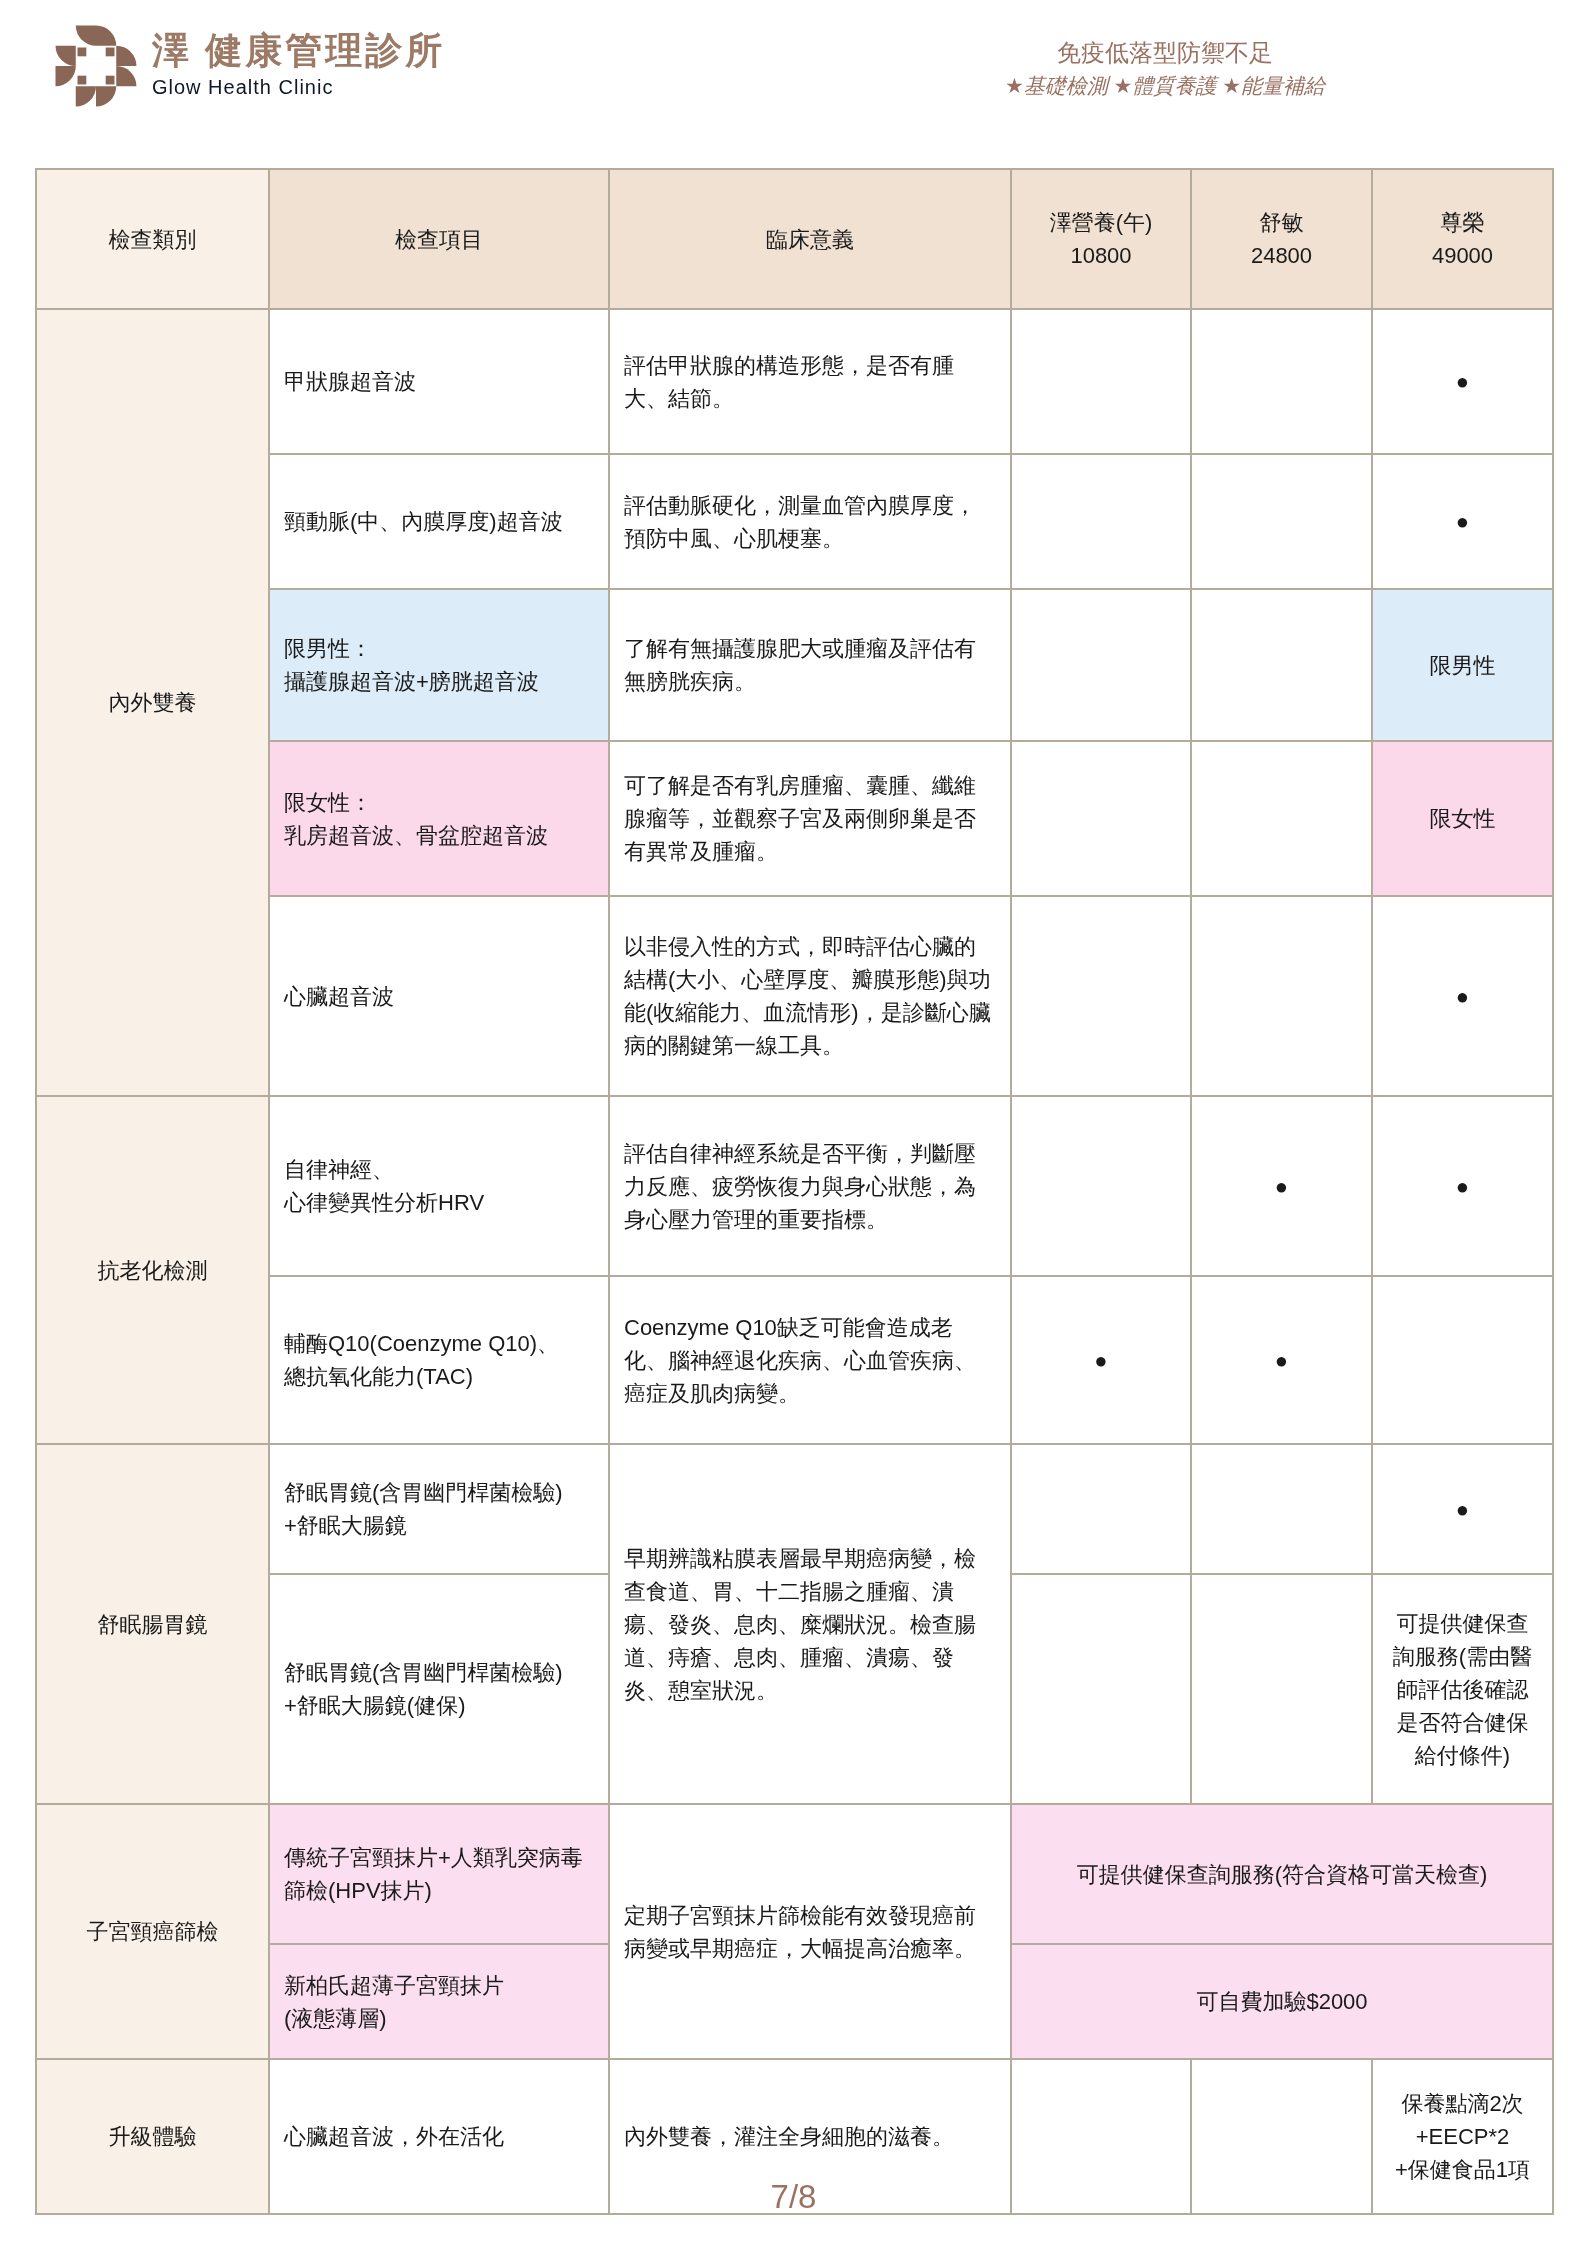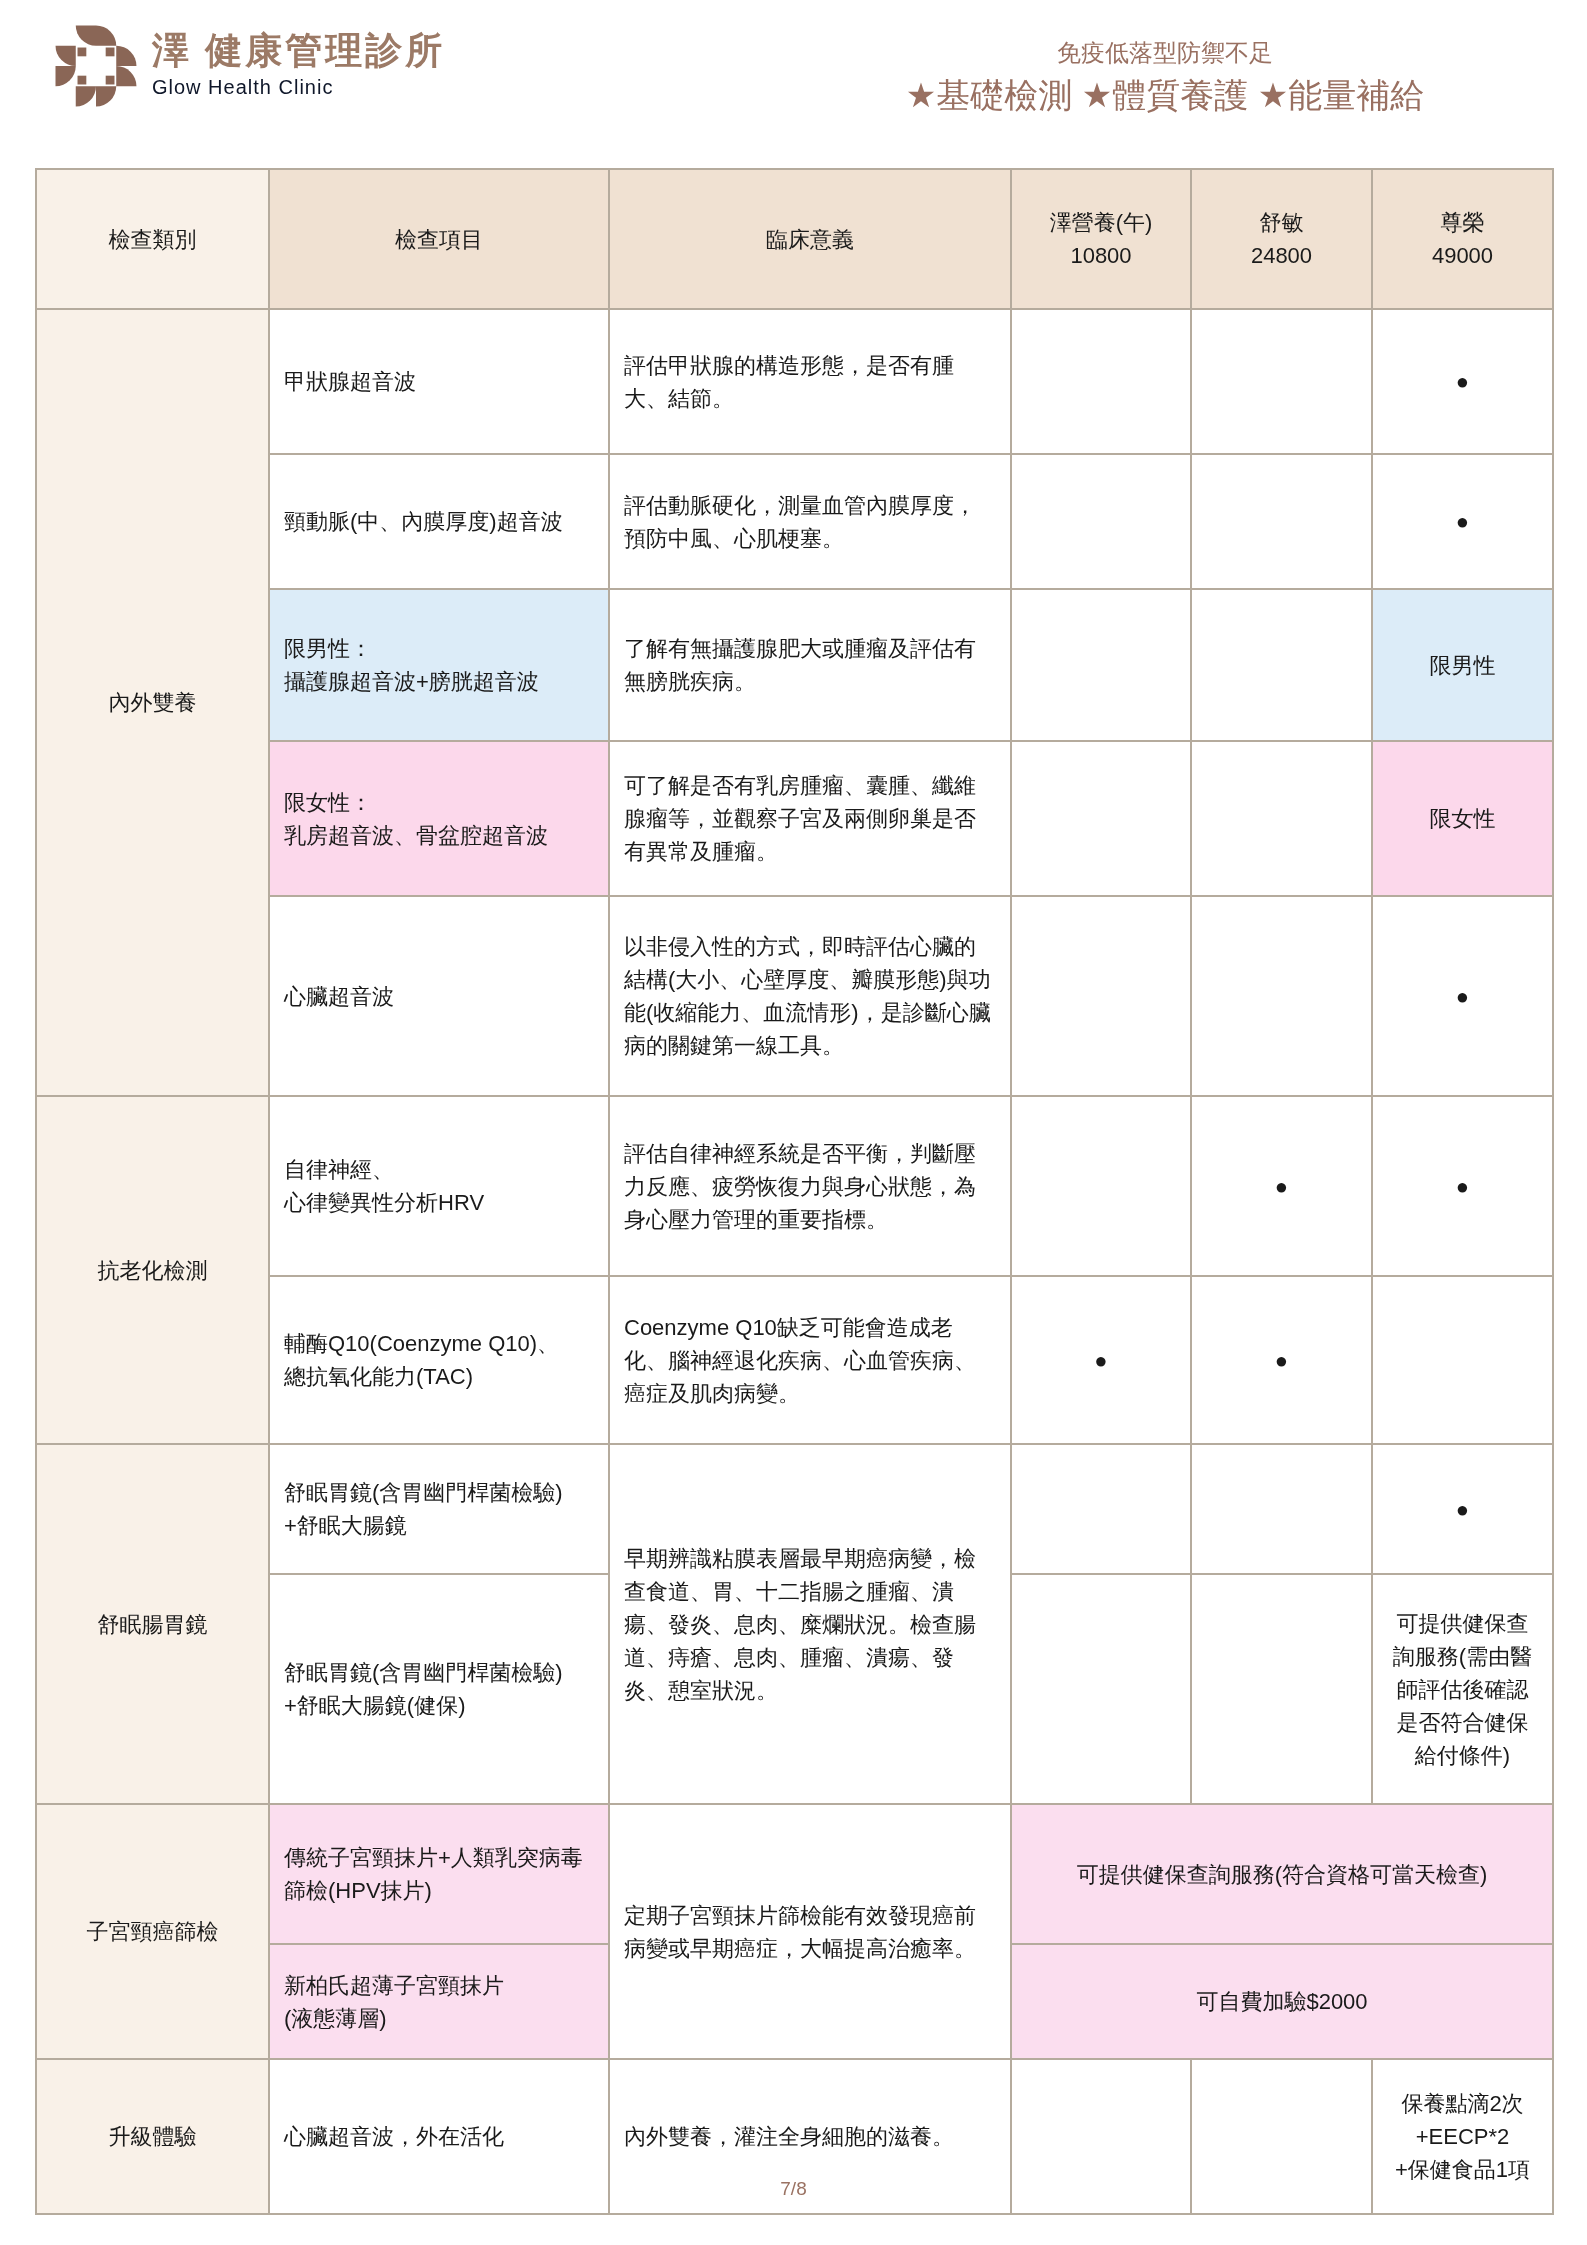--- a/index.html
+++ b/index.html
@@ -9,21 +9,21 @@
     overflow:hidden;
   }
   
   .page-header{position:absolute;top:0;left:0;width:1587px;height:145px;}
   .logo{position:absolute;left:52px;top:22px;width:88px;height:88px;}
   .clinic-names{position:absolute;left:152px;top:28px;}
   .clinic-zh{font-size:37px;font-weight:bold;color:#9c7a66;letter-spacing:3px;line-height:1.25;}
   .clinic-en{font-size:20px;color:#0f172a;letter-spacing:1px;line-height:1.3;}
   .program{position:absolute;left:820px;top:36px;width:690px;text-align:center;color:#997061;}
   .program-title{font-size:24px;line-height:1.4;}
-  .program-sub{font-size:34px;line-height:1.5;}
+  .program-sub{font-size:21px;line-height:1.5;font-style:italic;}
   
   table.pkg{
     position:absolute;left:35px;top:168px;width:1517px;
     border-collapse:collapse;table-layout:fixed;padding-left:20px;
   }
   table.pkg td,table.pkg th{
     border:2px solid #b5ab9d;font-size:22px;line-height:1.5;
     padding:6px 14px;vertical-align:middle;font-weight:normal;
     word-break:break-word;
   }
@@ -33,21 +33,21 @@
   td.item{text-align:left;white-space:pre-line;}
   td.clin{text-align:left;}
   td.mark{text-align:center;white-space:pre-line;}
   .dot{font-size:32px;line-height:1;}
   .blue{background:#dcecf8;}
   .pink{background:#fcd8eb;}
   .pink2{background:#fbdeef;}
   .price-name,.price-val{display:block;}
   
   .page-number{position:absolute;left:0;top:2178px;width:1587px;text-align:center;
-    font-size:19px;color:#9a7262;}
+    font-size:33px;color:#9a7262;}
 </style>
 </head>
 <body>
 
 <div class="page-header">
   <svg class="logo" viewBox="0 0 100 100" aria-hidden="true">
     <g fill="#8a6656">
       <path d="M27 27 L27 4 A23 23 0 0 1 50 27 Z" transform="rotate(180 38.5 15.5)"></path>
       <path d="M50 4 A23 23 0 0 1 73 27 L50 27 Z"></path>
       <path d="M4 27 A23 23 0 0 1 27 50 L4 50 Z" transform="rotate(180 15.5 38.5)"></path>

